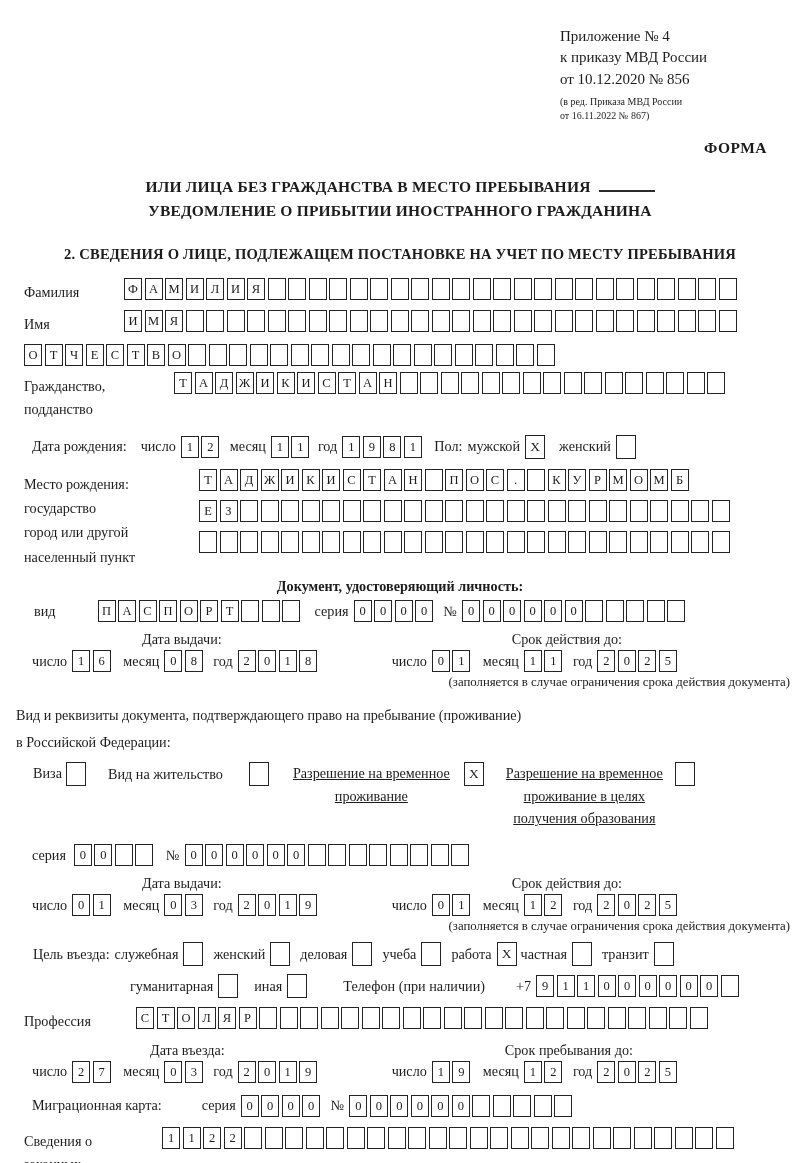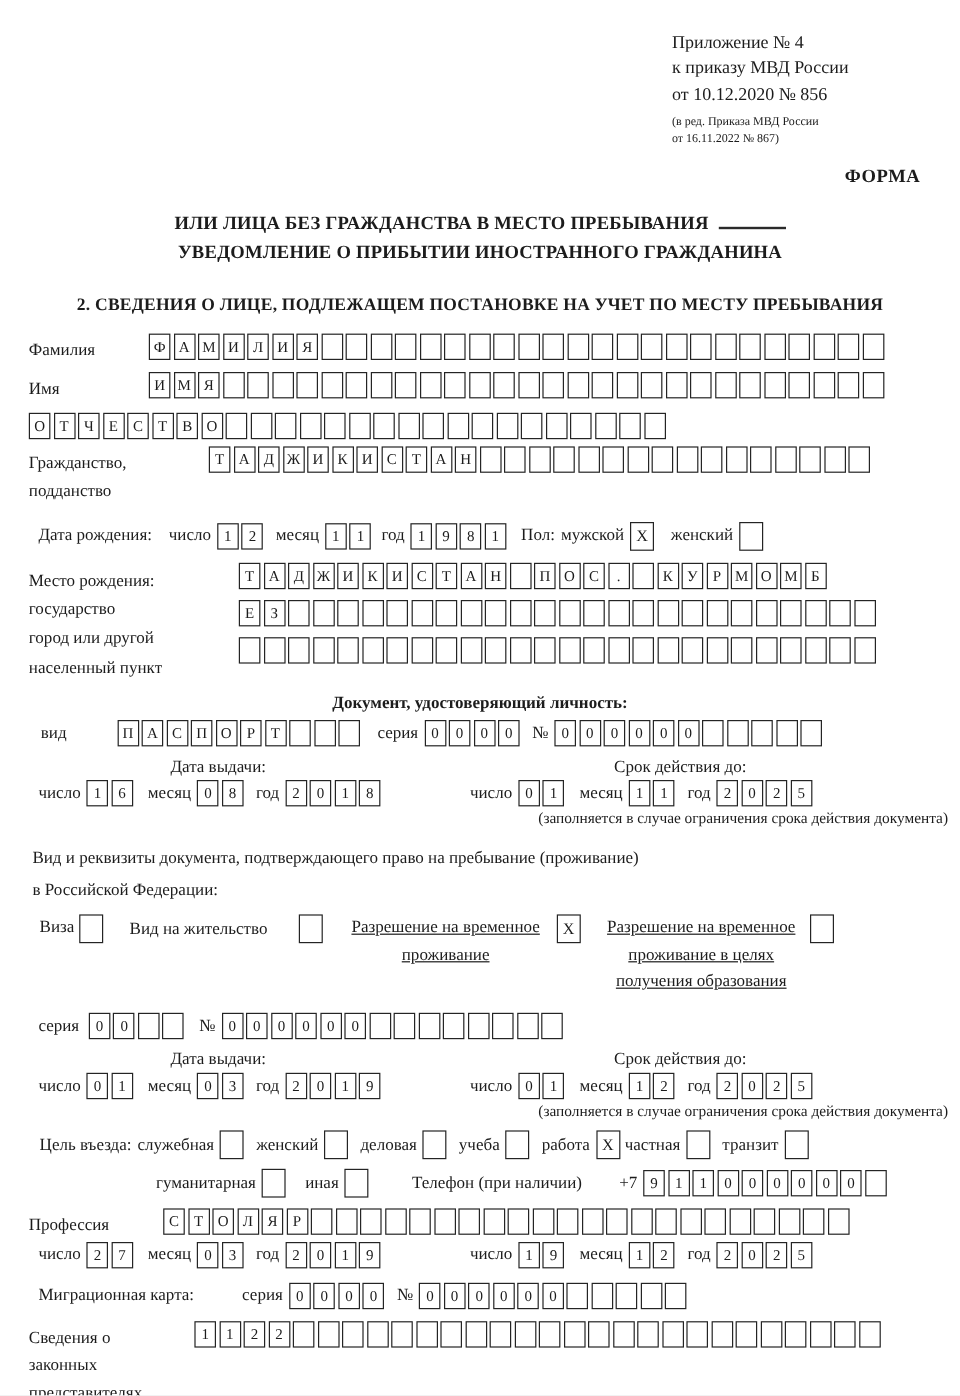--- a/index.html
+++ b/index.html
@@ -23,21 +23,21 @@
   }
   .checkbox{
     display:inline-block;width:18px;height:22px;border:1.7px solid #242424;background:#fff;
     text-align:center;font-size:13.5px;line-height:22px;vertical-align:top;
   }
   .doc-head{text-align:center;font-weight:bold;font-size:14.2px;margin-top:9px;}
   .datehead{display:flex;font-size:14.2px;margin-top:9px;}
   .dateline{display:flex;align-items:center;padding-left:32px;margin-top:2px;}
   .dlbl{font-size:14.2px;margin-right:5px;}
   .footnote{text-align:right;padding-right:10px;font-size:12.8px;margin-top:3px;}
-  .intro{padding-left:27px;font-size:14.2px;margin-top:12px;white-space:pre-line;line-height:1.85;}
+  .intro{padding-left:16px;font-size:14.2px;margin-top:12px;white-space:pre-line;line-height:1.85;}
   .opts{display:flex;align-items:flex-start;padding-left:33px;margin-top:7px;}
   .opt{display:flex;align-items:flex-start;}
   .optlab{font-size:14.2px;white-space:pre-line;line-height:1.6;}
   .optlab.ctr{text-align:center;text-decoration:underline;}
   .pline{display:flex;align-items:center;}
 </style>
 </head>
 <body>
 
 <div class="page">
@@ -552,20 +552,24 @@
         <span class="cell"></span>
         <span class="cell"></span>
         <span class="cell"></span>
         <span class="cell"></span>
         <span class="cell"></span>
         <span class="cell"></span>
         <span class="cell"></span>
       </div>
   </div>
 
+  <div class="datehead">
+    <span style="margin-left:150px;">Дата въезда:</span>
+    <span style="margin-left:280px;">Срок пребывания до:</span>
+  </div>
   <div class="dateline">
     <span class="dlbl">число</span>
     <span class="boxrow">
         <span class="cell">2</span>
         <span class="cell">7</span>
       </span>
     <span class="dlbl" style="margin-left:10px;">месяц</span>
     <span class="boxrow">
         <span class="cell">0</span>
         <span class="cell">3</span>

